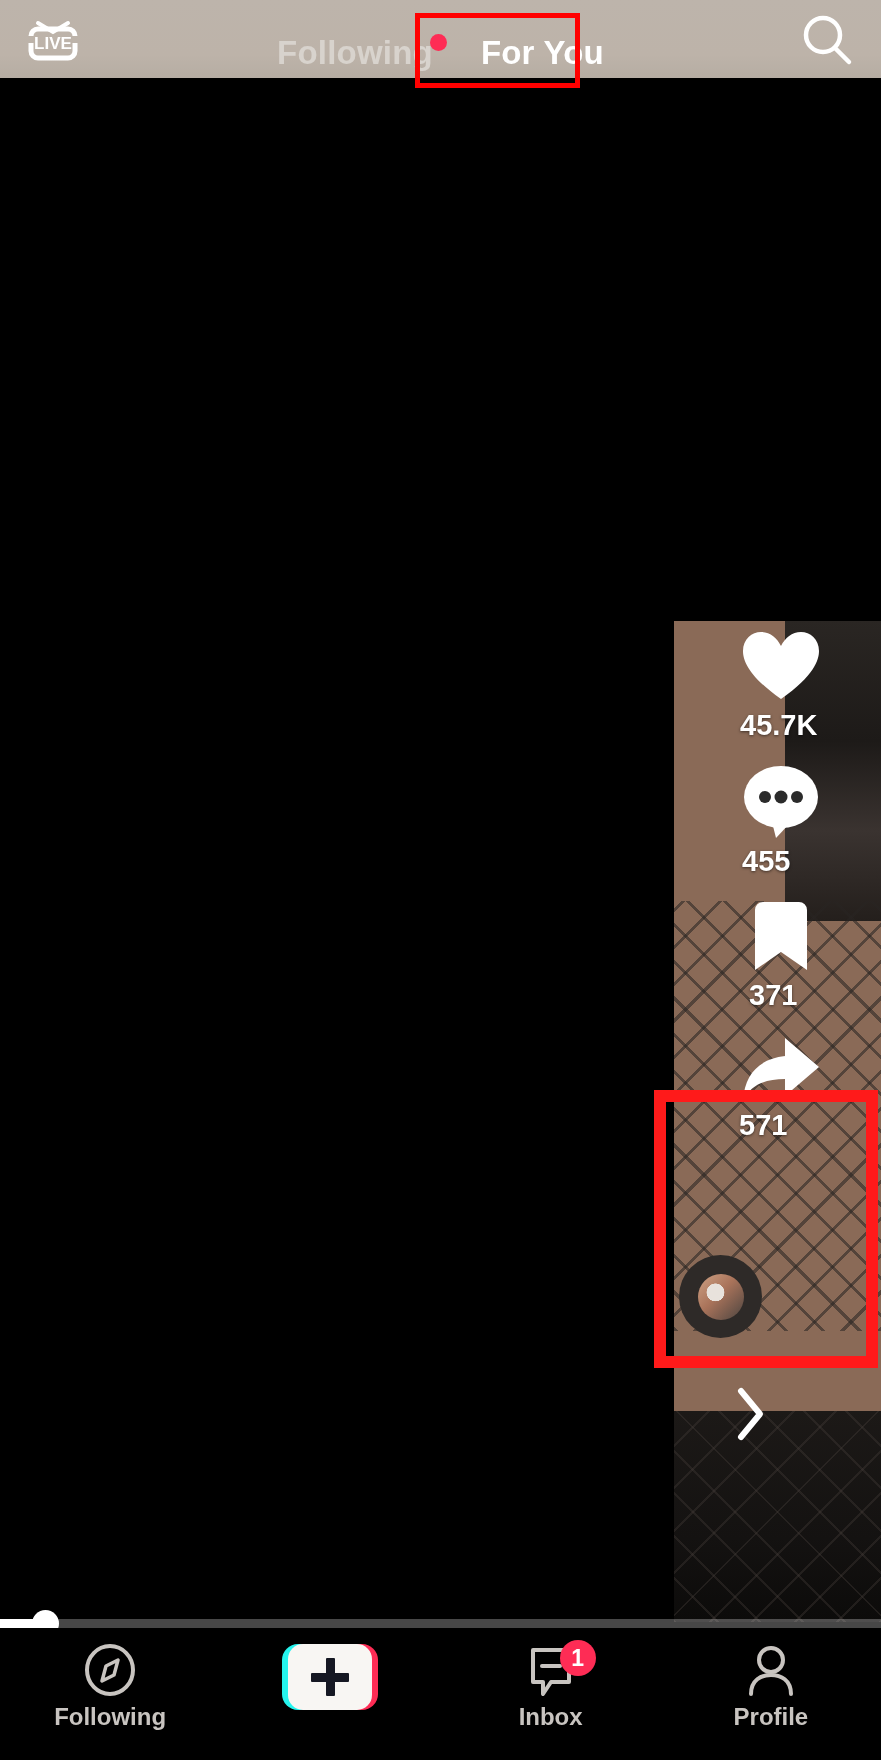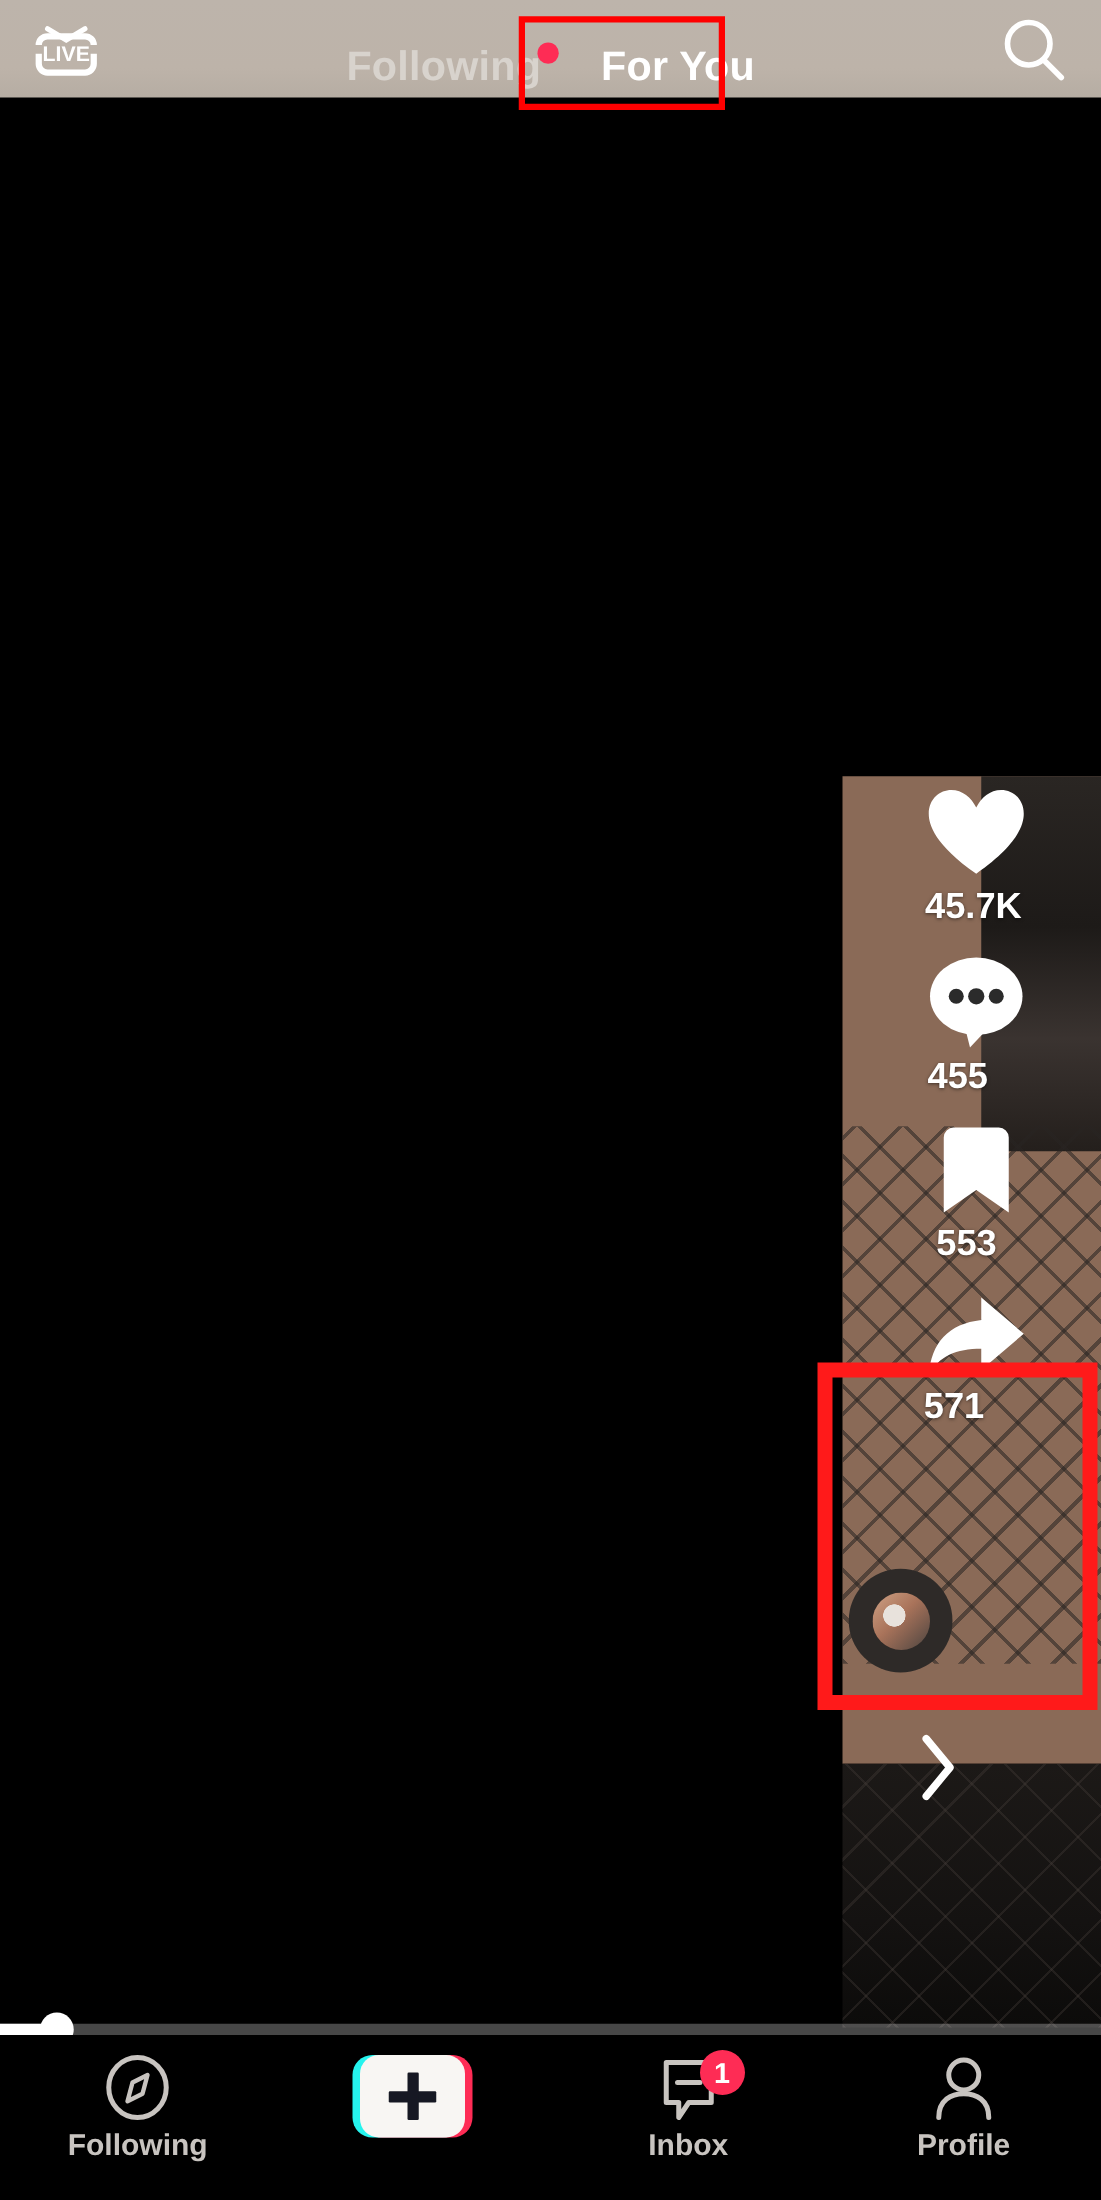--- a/index.html
+++ b/index.html
@@ -242,21 +242,21 @@
       </div>
       <div class="action-count">455</div>
     </div>
 
     <div class="action-item">
       <div class="action-icon">
         <svg width="64" height="74" viewBox="0 0 64 74">
           <path d="M6 10 a8 8 0 0 1 8-8 h36 a8 8 0 0 1 8 8 v60 L32 52 L6 70 Z" fill="#fff"></path>
         </svg>
       </div>
-      <div class="action-count">553</div>
+      <div class="action-count">371</div>
     </div>
 
     <div class="action-item">
       <div class="action-icon">
         <svg width="84" height="70" viewBox="0 0 84 70">
           <path d="M46 4 L80 33 L46 62 L46 45
                    C26 45 12 51 4 66 C6 40 20 25 46 22 Z" fill="#fff"></path>
         </svg>
       </div>
       <div class="action-count">571</div>

